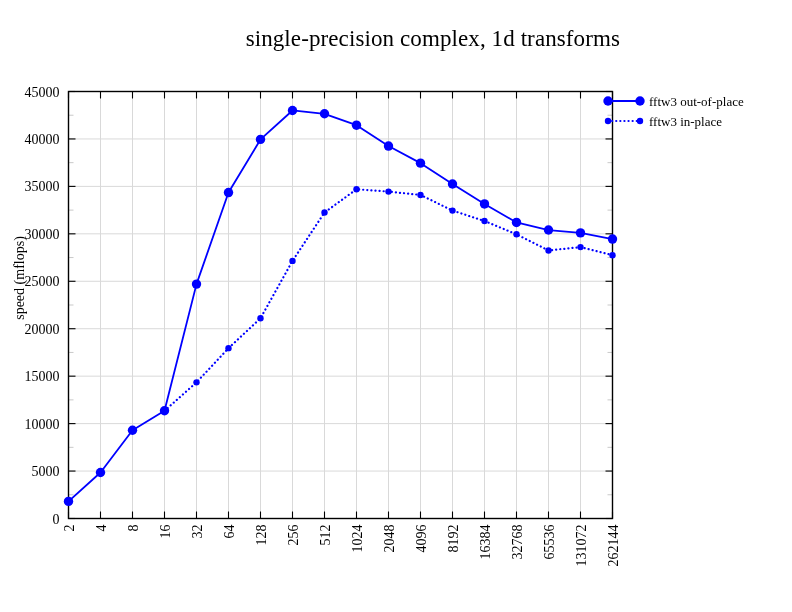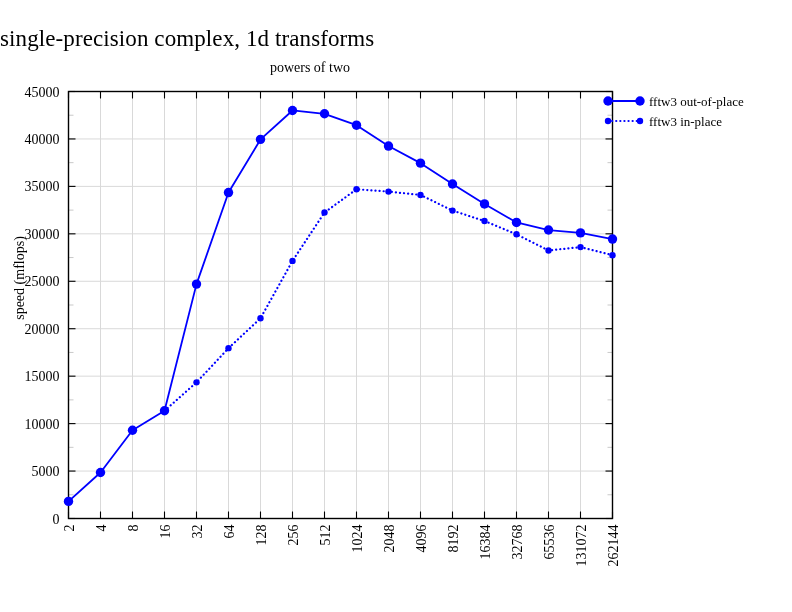--- a/index.html
+++ b/index.html
@@ -17,21 +17,21 @@
   #chart-root {
     position: relative;
     width: 792px;
     height: 612px;
   }
   .chart-title {
     position: absolute;
     left: 0;
     top: 26px;
     width: 620px;
-    text-align: left;
+    text-align: right;
     font-size: 23px;
     font-family: "Liberation Serif", serif;
     color: #000000;
     letter-spacing: 0.1px;
     white-space: nowrap;
   }
   .chart-subtitle {
     position: absolute;
     left: 0;
     top: 60px;
@@ -93,21 +93,20 @@
     stroke: #c9c9c9;
     stroke-width: 1;
   }
 </style>
 </head>
 <body>
 
 <div id="chart-root">
 
   <div class="chart-title">single-precision complex, 1d transforms</div>
-  <div class="chart-subtitle">powers of two</div>
   <div class="ylabel">speed (mflops)</div>
 
   <svg class="plot-svg" width="792" height="612">
     <g id="grid-layer">
         <line x1="68.5" y1="471.05555555555554" x2="612.5" y2="471.05555555555554" class="grid-line"></line>
         <line x1="68.5" y1="423.6111111111111" x2="612.5" y2="423.6111111111111" class="grid-line"></line>
         <line x1="68.5" y1="376.1666666666667" x2="612.5" y2="376.1666666666667" class="grid-line"></line>
         <line x1="68.5" y1="328.72222222222223" x2="612.5" y2="328.72222222222223" class="grid-line"></line>
         <line x1="68.5" y1="281.27777777777777" x2="612.5" y2="281.27777777777777" class="grid-line"></line>
         <line x1="68.5" y1="233.83333333333337" x2="612.5" y2="233.83333333333337" class="grid-line"></line>

